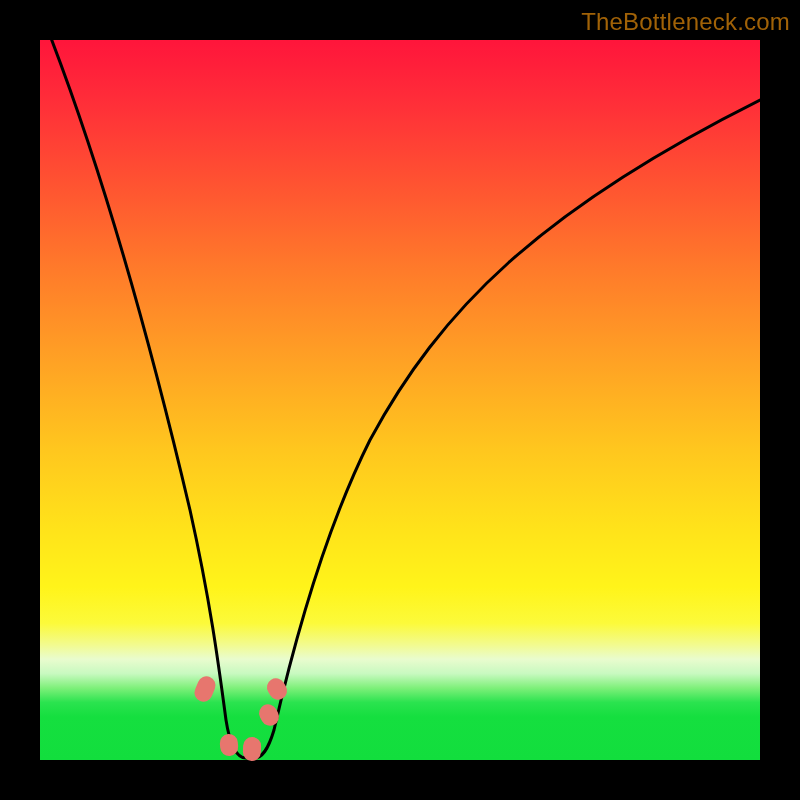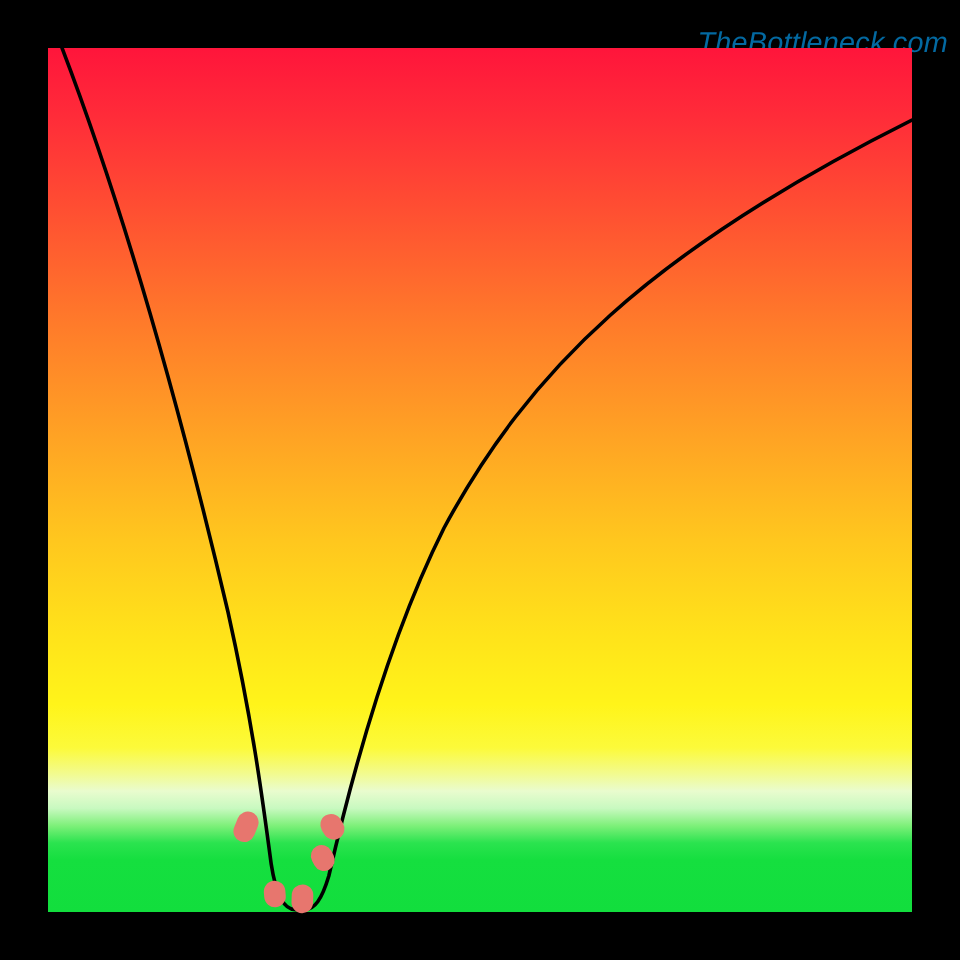--- a/index.html
+++ b/index.html
@@ -48,26 +48,25 @@
   }
   .curve-svg {
     position: absolute;
     left: 0;
     top: 0;
     width: 720px;
     height: 720px;
   }
   .watermark {
     position: absolute;
-    top: 22px;
+    top: 8px;
     right: 10px;
-    color: #0369a1;
+    color: #a16207;
     font-size: 24px;
     letter-spacing: 0.2px;
-    font-style: italic;
   }
   .marker {
     position: absolute;
     background: #e7766e;
     border-radius: 9px;
     width: 18px;
     height: 26px;
   }
 </style>
 </head>

